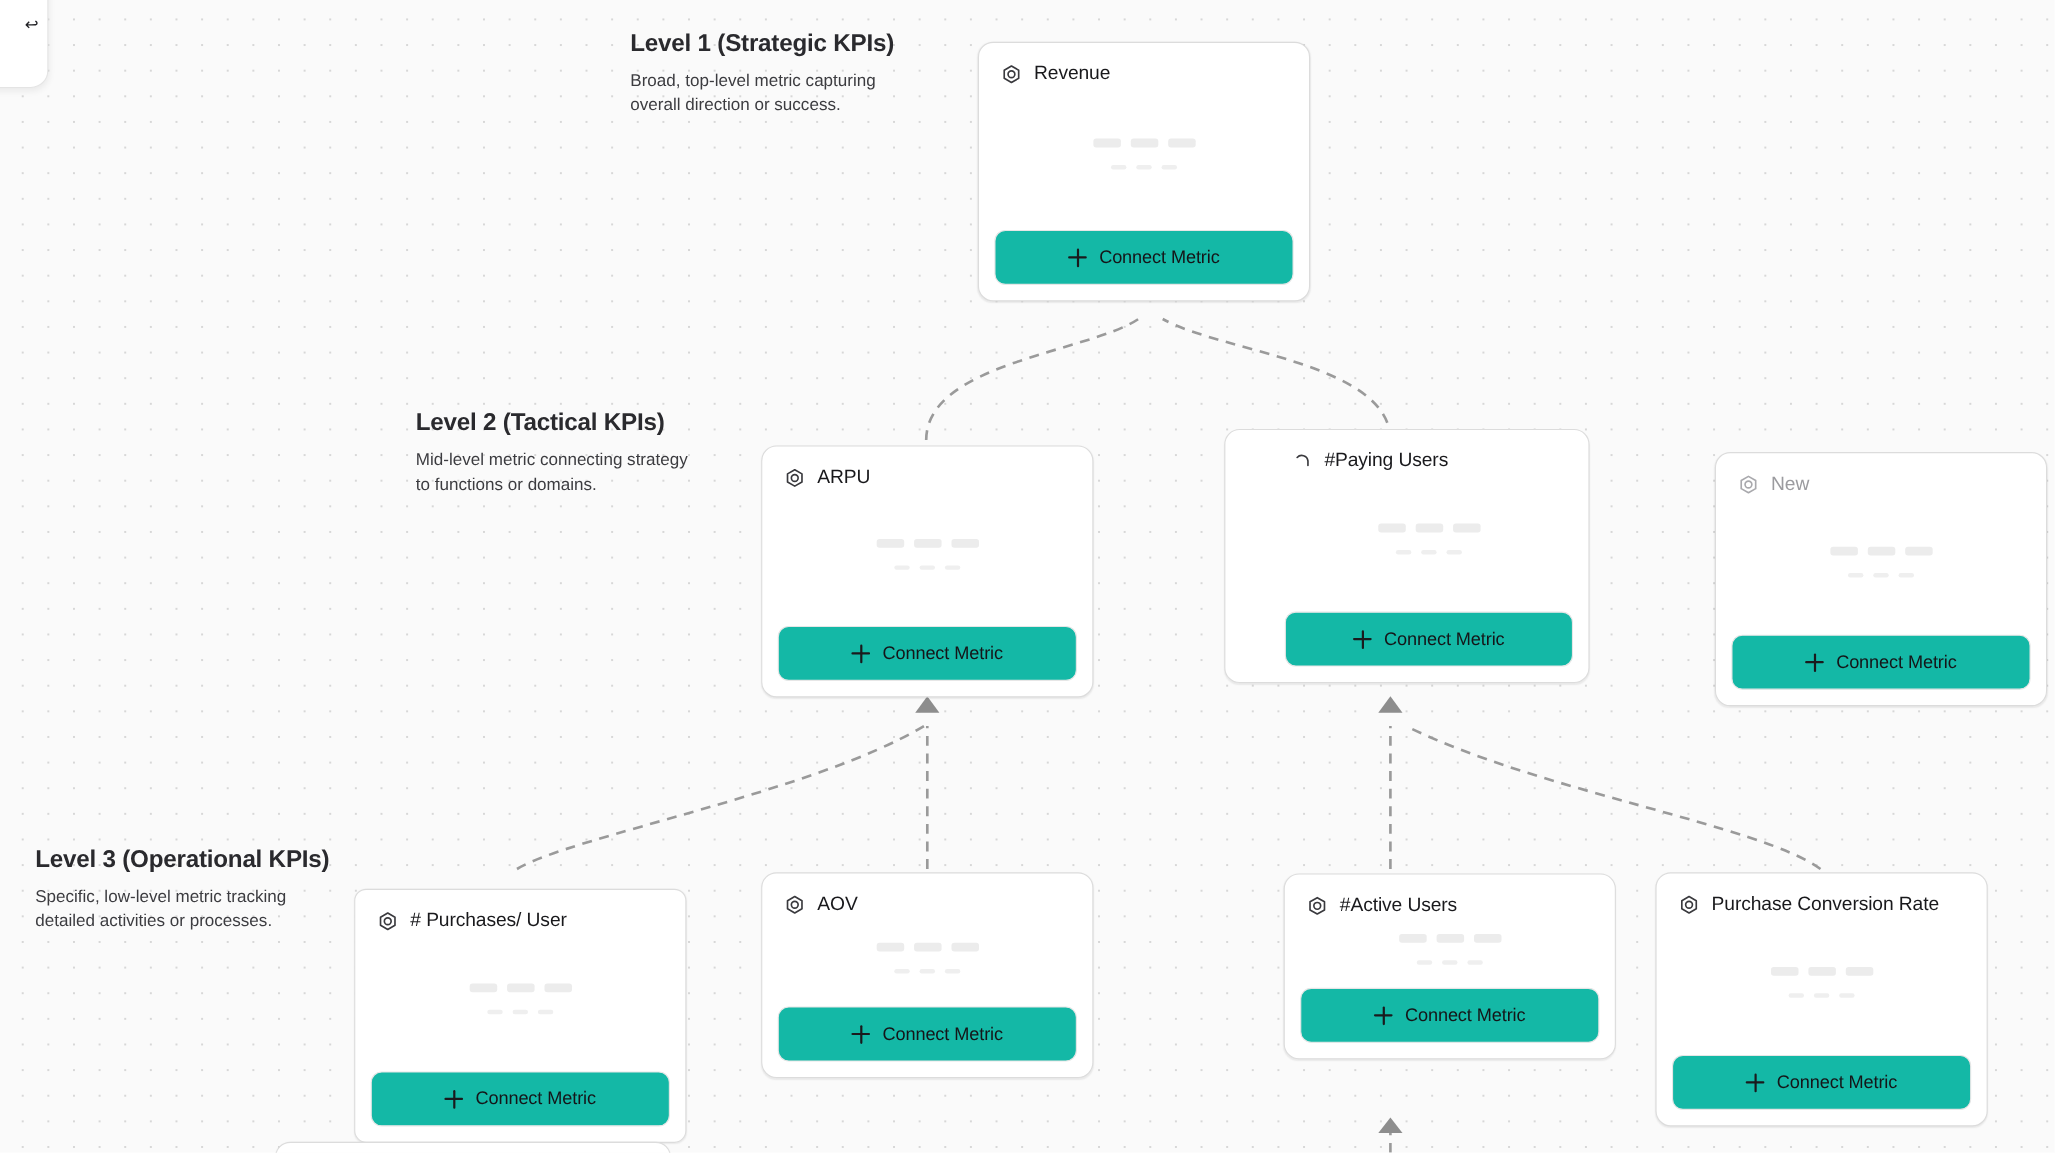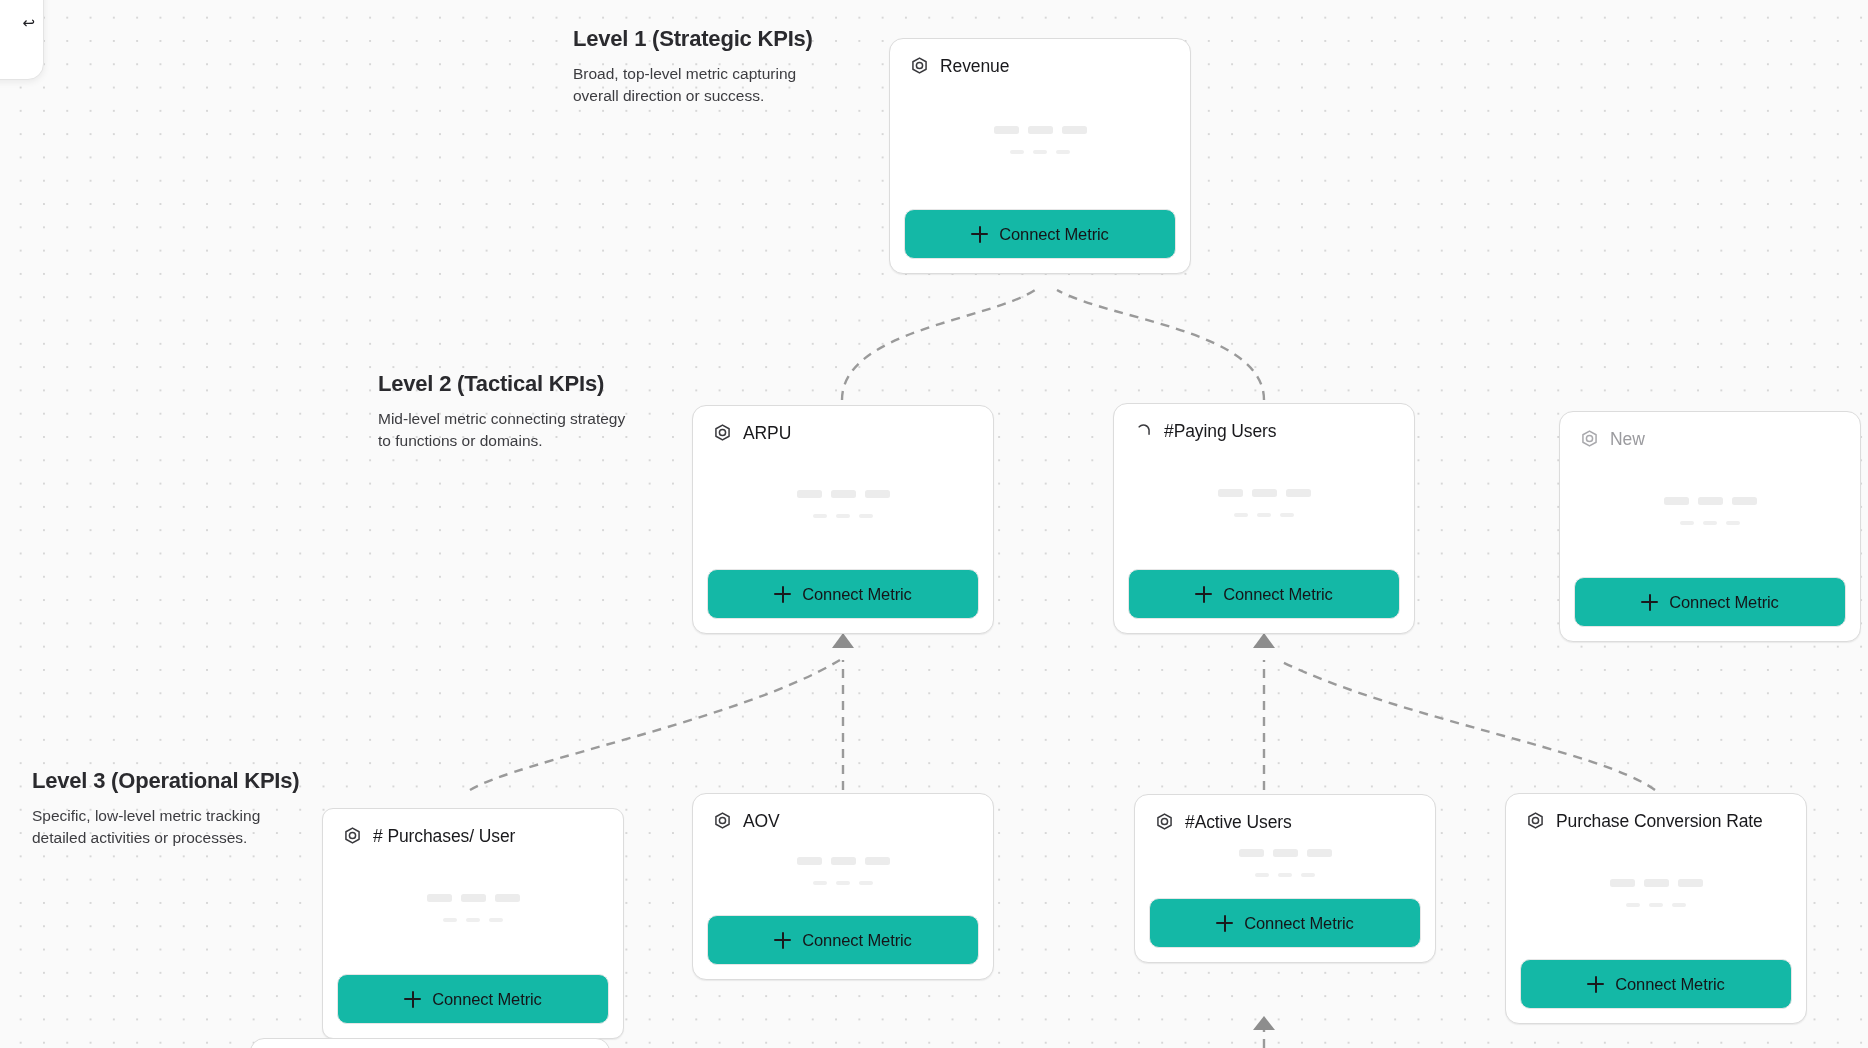--- a/index.html
+++ b/index.html
@@ -67,21 +67,21 @@
     background: #ffffff;
     border: 1.3px solid #dcdcdc;
     border-radius: 14px;
     box-shadow: 0 1px 2px rgba(0,0,0,0.045), 0 1px 1px rgba(0,0,0,0.03);
     display: flex;
     flex-direction: column;
     overflow: hidden;
   }
   .card-head {
     display: flex;
-    align-items: flex-start;
+    align-items: flex-end;
     gap: 11px;
     padding: 17px 20px 0 20px;
     flex: 0 0 auto;
   }
   .card-icon {
     width: 19px;
     height: 19px;
     flex: 0 0 auto;
     display: block;
     color: #3a3a3e;
@@ -276,21 +276,21 @@
         <span class="skel"></span>
         <span class="skel"></span>
       </div>
     </div>
     <div class="connect-btn">
       <span class="plus-icon"></span>
       <span class="connect-label">Connect Metric</span>
     </div>
   </div>
 
-  <div class="card" style="left:1113px; top:403px; width:302px; height:231px;">
+  <div class="card" style="left:1113px; top:390px; width:332px; height:231px;padding-left:40px;">
     <div class="card-head">
       <span class="card-icon">
         <svg viewBox="0 0 24 24" fill="none" stroke="currentColor" stroke-width="1.9" stroke-linecap="round">
           <path d="M6.6 7.4 A7.2 7.2 0 0 1 19 11.3 L19 16.6"></path>
         </svg>
       </span>
       <span class="card-title">#Paying Users</span>
     </div>
     <div class="card-body">
       <div class="skel-row">
@@ -387,21 +387,21 @@
         <span class="skel"></span>
         <span class="skel"></span>
       </div>
     </div>
     <div class="connect-btn">
       <span class="plus-icon"></span>
       <span class="connect-label">Connect Metric</span>
     </div>
   </div>
 
-  <div class="card" style="left:1134px; top:794px; width:302px; height:169px;">
+  <div class="card" style="left:1167px; top:794px; width:302px; height:169px;">
     <div class="card-head">
       <span class="card-icon">
         <svg viewBox="0 0 24 24" fill="none" stroke="currentColor" stroke-width="1.9" stroke-linecap="round" stroke-linejoin="round">
           <path d="M12 2.6 20.3 7.3v9.4L12 21.4 3.7 16.7V7.3z"></path>
           <circle cx="12" cy="12" r="3.9"></circle>
         </svg>
       </span>
       <span class="card-title">#Active Users</span>
     </div>
     <div class="card-body">

